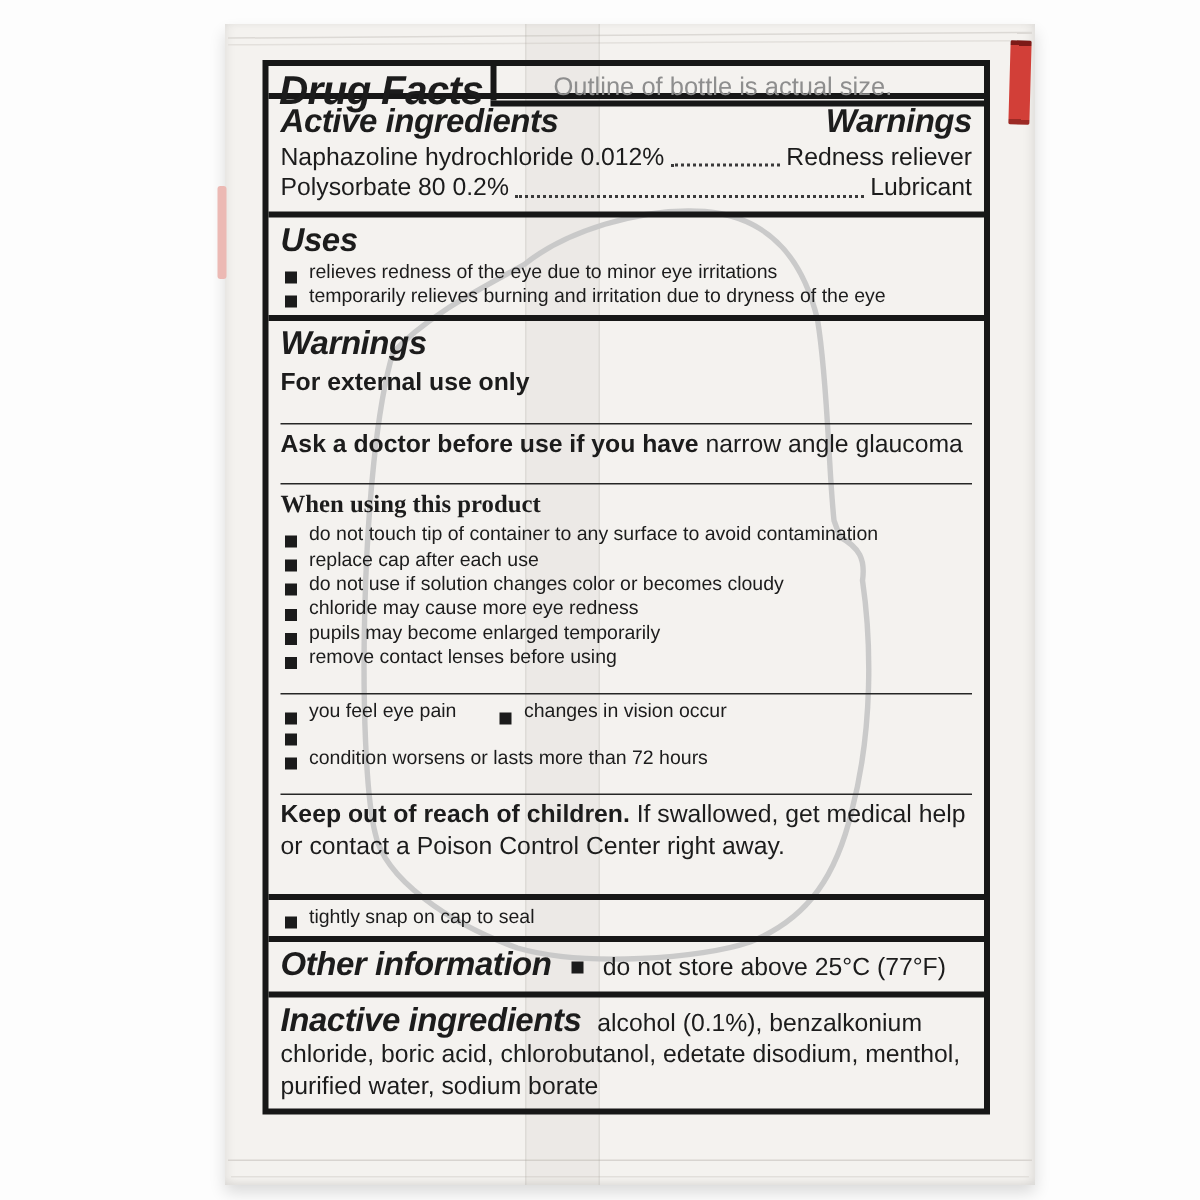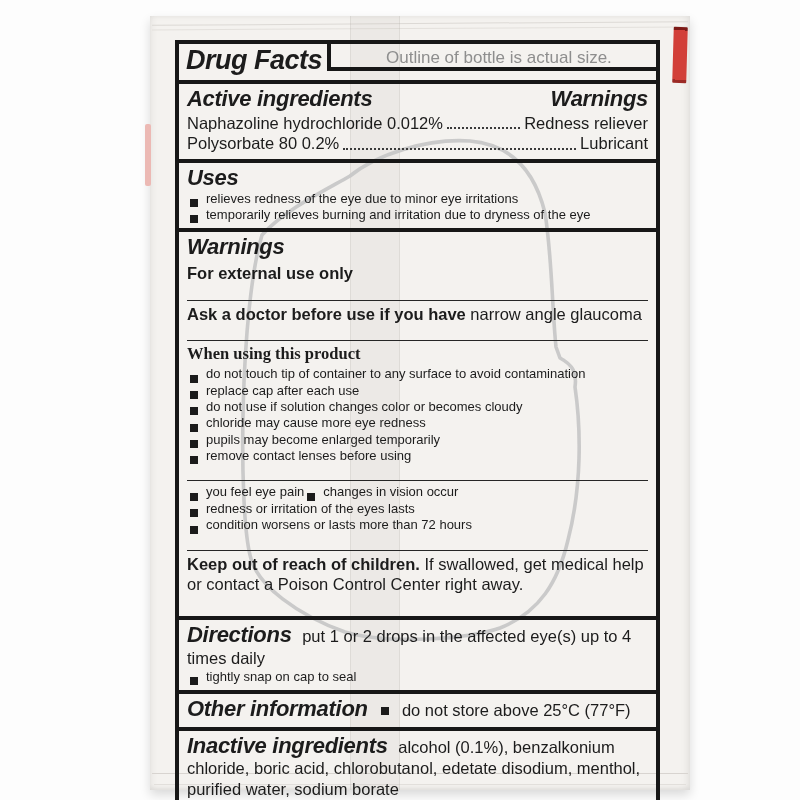--- a/index.html
+++ b/index.html
@@ -42,34 +42,34 @@
     position:absolute;left:25px;top:24px;width:485px;z-index:2;
     border:4px solid #171717;box-sizing:border-box;background:transparent;
   }
   .sec{padding:3px 8px 5px 8px;border-top:4px solid #171717;}
   .sec.first{border-top:none;}
   .h1{font-size:22px;font-weight:bold;font-style:italic;letter-spacing:-.3px;line-height:1.12;}
   .h1.inline{display:inline;margin-right:6px;}
   .body-t{font-size:16.5px;line-height:1.26;}
   .bold{font-weight:bold;}
   
-  .sec.header{position:relative;height:36px;padding:0;}
+  .sec.header{position:relative;height:18px;padding:0;}
   .df-title{position:absolute;left:7px;top:1px;font-size:27px;font-weight:bold;font-style:italic;letter-spacing:-.5px;}
   .step-v{position:absolute;left:148px;top:0;width:4px;height:23px;background:#171717;}
   .step-h{position:absolute;left:148px;top:23px;right:0;height:4px;background:#171717;}
-  .note{position:absolute;left:207px;top:4px;color:#8e8e8e;font-size:17px;}
+  .note{position:absolute;left:190px;top:4px;color:#8e8e8e;font-size:17px;}
   
   .heads{display:flex;justify-content:space-between;align-items:center;margin-bottom:1px;}
   .leader-row{display:flex;align-items:flex-end;font-size:16.5px;line-height:1.25;}
   .leader{flex:1;border-bottom:2px dotted #3a3a3a;margin:0 4px 4px 4px;min-width:20px;}
   
   .b-row{display:flex;align-items:flex-end;font-size:13px;line-height:1.26;}
   .sq{flex:none;width:8px;height:8px;background:#1b1b1b;margin:6px 8px 0 3px;}
   .sq.inline-sq{display:inline-block;margin:0 8px 1px 3px;}
-  .b-pair{display:flex;}
+  .b-pair{display:flex;gap:26px;}
   
   .sub{border-bottom:1.6px solid #262626;padding:3px 0 16px;}
   .sub.last{border-bottom:none;}
   .w-head{margin-bottom:1px;font-family:Liberation Serif, serif;}
 </style>
 </head>
 <body>
 
 <div class="stage">
   <div class="box">
@@ -178,39 +178,34 @@
               <span class="sq"></span>
               <span>you feel eye pain</span>
             </div>
             <div class="b-row">
               <span class="sq"></span>
               <span>changes in vision occur</span>
             </div>
           </div>
           <div class="b-row">
             <span class="sq"></span>
-            <span>redness or irritation of the eyes lasts</span>
           </div>
           <div class="b-row">
             <span class="sq"></span>
             <span>condition worsens or lasts more than 72 hours</span>
           </div>
         </div>
 
         <div class="sub last body-t">
           <span class="bold">Keep out of reach of children.</span>
           <span>If swallowed, get medical help or contact a Poison Control Center right away.</span>
         </div>
       </div>
 
       <div class="sec">
-        <div class="body-t">
-          <span class="h1 inline">Directions</span>
-          <span>put 1 or 2 drops in the affected eye(s) up to 4 times daily</span>
-        </div>
         <div class="b-row">
           <span class="sq"></span>
           <span>tightly snap on cap to seal</span>
         </div>
       </div>
 
       <div class="sec">
         <div class="body-t">
           <span class="h1 inline">Other information</span>
           <span class="sq inline-sq"></span>

